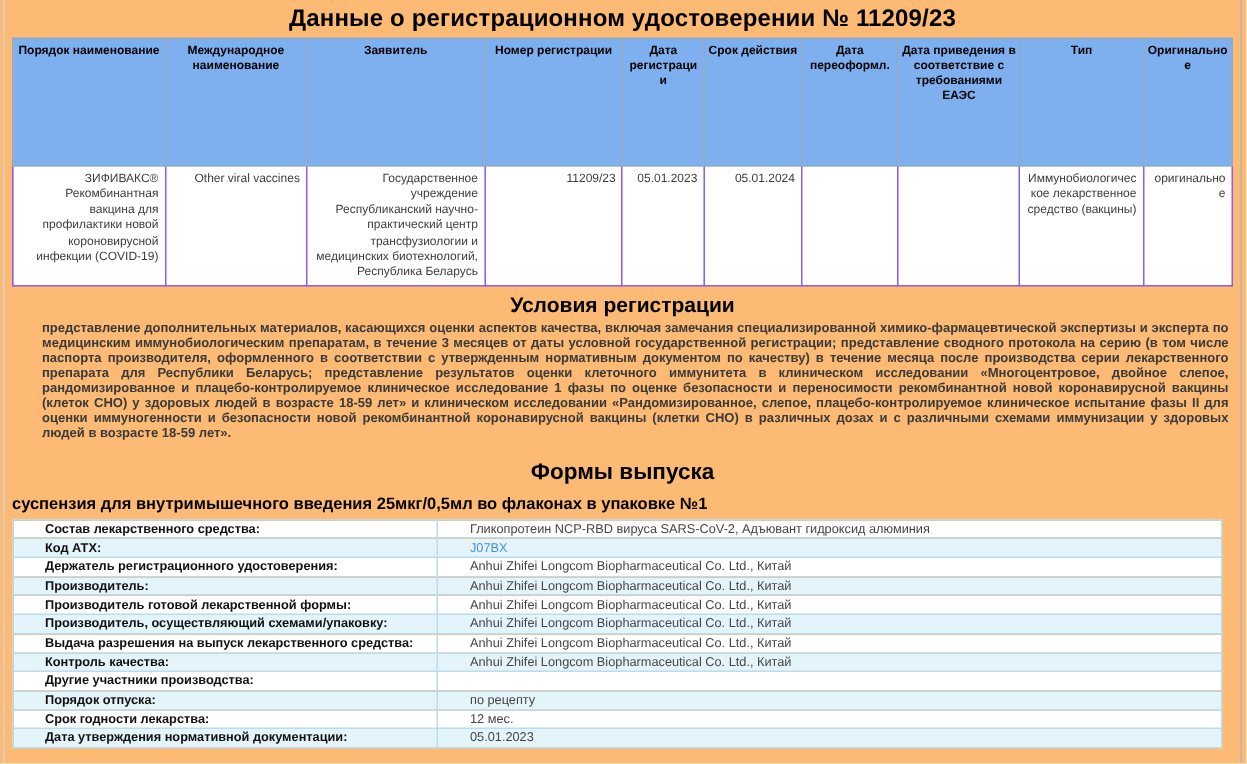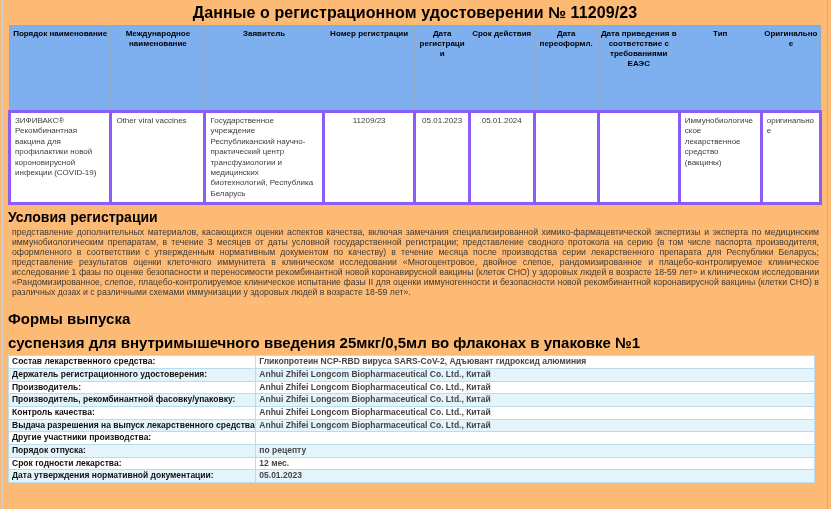--- a/index.html
+++ b/index.html
@@ -46,73 +46,75 @@
     font-size: 8px;
     font-weight: bold;
     text-align: center;
     vertical-align: top;
     padding: 3px 2px;
     height: 78px;
     word-break: break-word;
     line-height: 1.25;
   }
   table.reg td {
-    border: 3px solid #8b5cf6;
+    border: 1px solid #8b5cf6;
     font-size: 8px;
     color: #3d3d3d;
     vertical-align: top;
     padding: 3px 4px;
     height: 60px;
     line-height: 1.3;
     word-break: break-word;
     background: #fff;
+    text-align: right;
   }
   td.c { text-align: center; }
 
   
   .section-heading {
     margin: 4px 0 2px 0;
     font-size: 14px;
     font-weight: bold;
-    text-align: left;
+    text-align: center;
   }
   .section-heading.forms { margin-top: 13px; font-size: 15px; }
 
   .conditions-text {
-    margin: 2px 3px 0 4px;
+    margin: 2px 3px 0 20px;
     font-size: 8.7px;
     line-height: 10px;
     color: #3a3a3a;
     text-align: justify;
+    font-weight: bold;
   }
 
   .forms-subtitle {
     margin: 7px 0 4px 0;
-    font-size: 15px;
+    font-size: 11px;
     font-weight: bold;
   }
 
   
   table.kv {
     width: 99.2%;
     border-collapse: collapse;
     table-layout: fixed;
   }
   table.kv td {
     border: 1px solid #BCDCEE;
     font-size: 8.5px;
-    padding: 1px 3px;
+    padding: 1px 21px;
     height: 9.7px;
     line-height: 1.1;
     vertical-align: middle;
     white-space: nowrap;
     overflow: hidden;
   }
   table.kv td.kv-label { font-weight: bold; width: 29.8%; color: #111; }
-  table.kv td.kv-value { color: #454545; font-weight: bold; }
+  table.kv td.kv-value { color: #454545; }
   table.kv tr:nth-child(even) td { background: #E3F4FB; }
   table.kv tr:nth-child(odd) td { background: #ffffff; }
   .atc-link { color: #4A90D9; cursor: pointer; }
 </style>
 </head>
 <body>
 
 <div class="viewport">
   <div class="edge-line edge-left"></div>
   <div class="edge-line edge-right"></div>
@@ -170,37 +172,45 @@
     <h2 class="section-heading forms">Формы выпуска</h2>
     <div class="forms-subtitle">суспензия для внутримышечного введения 25мкг/0,5мл во флаконах в упаковке №1</div>
 
     <table class="kv">
       <tbody>
         <tr>
           <td class="kv-label">Состав лекарственного средства:</td>
           <td class="kv-value">Гликопротеин NCP-RBD вируса SARS-CoV-2, Адъювант гидроксид алюминия</td>
         </tr>
         <tr>
+          <td class="kv-label">Код АТХ:</td>
+          <td class="kv-value"><span class="atc-link">J07BX</span></td>
+        </tr>
+        <tr>
           <td class="kv-label">Держатель регистрационного удостоверения:</td>
           <td class="kv-value">Anhui Zhifei Longcom Biopharmaceutical Co. Ltd., Китай</td>
         </tr>
         <tr>
           <td class="kv-label">Производитель:</td>
           <td class="kv-value">Anhui Zhifei Longcom Biopharmaceutical Co. Ltd., Китай</td>
         </tr>
         <tr>
-          <td class="kv-label">Производитель, рекомбинантной фасовку/упаковку:</td>
+          <td class="kv-label">Производитель готовой лекарственной формы:</td>
+          <td class="kv-value">Anhui Zhifei Longcom Biopharmaceutical Co. Ltd., Китай</td>
+        </tr>
+        <tr>
+          <td class="kv-label">Производитель, осуществляющий схемами/упаковку:</td>
+          <td class="kv-value">Anhui Zhifei Longcom Biopharmaceutical Co. Ltd., Китай</td>
+        </tr>
+        <tr>
+          <td class="kv-label">Выдача разрешения на выпуск лекарственного средства:</td>
           <td class="kv-value">Anhui Zhifei Longcom Biopharmaceutical Co. Ltd., Китай</td>
         </tr>
         <tr>
           <td class="kv-label">Контроль качества:</td>
-          <td class="kv-value">Anhui Zhifei Longcom Biopharmaceutical Co. Ltd., Китай</td>
-        </tr>
-        <tr>
-          <td class="kv-label">Выдача разрешения на выпуск лекарственного средства:</td>
           <td class="kv-value">Anhui Zhifei Longcom Biopharmaceutical Co. Ltd., Китай</td>
         </tr>
         <tr>
           <td class="kv-label">Другие участники производства:</td>
           <td class="kv-value"></td>
         </tr>
         <tr>
           <td class="kv-label">Порядок отпуска:</td>
           <td class="kv-value">по рецепту</td>
         </tr>

